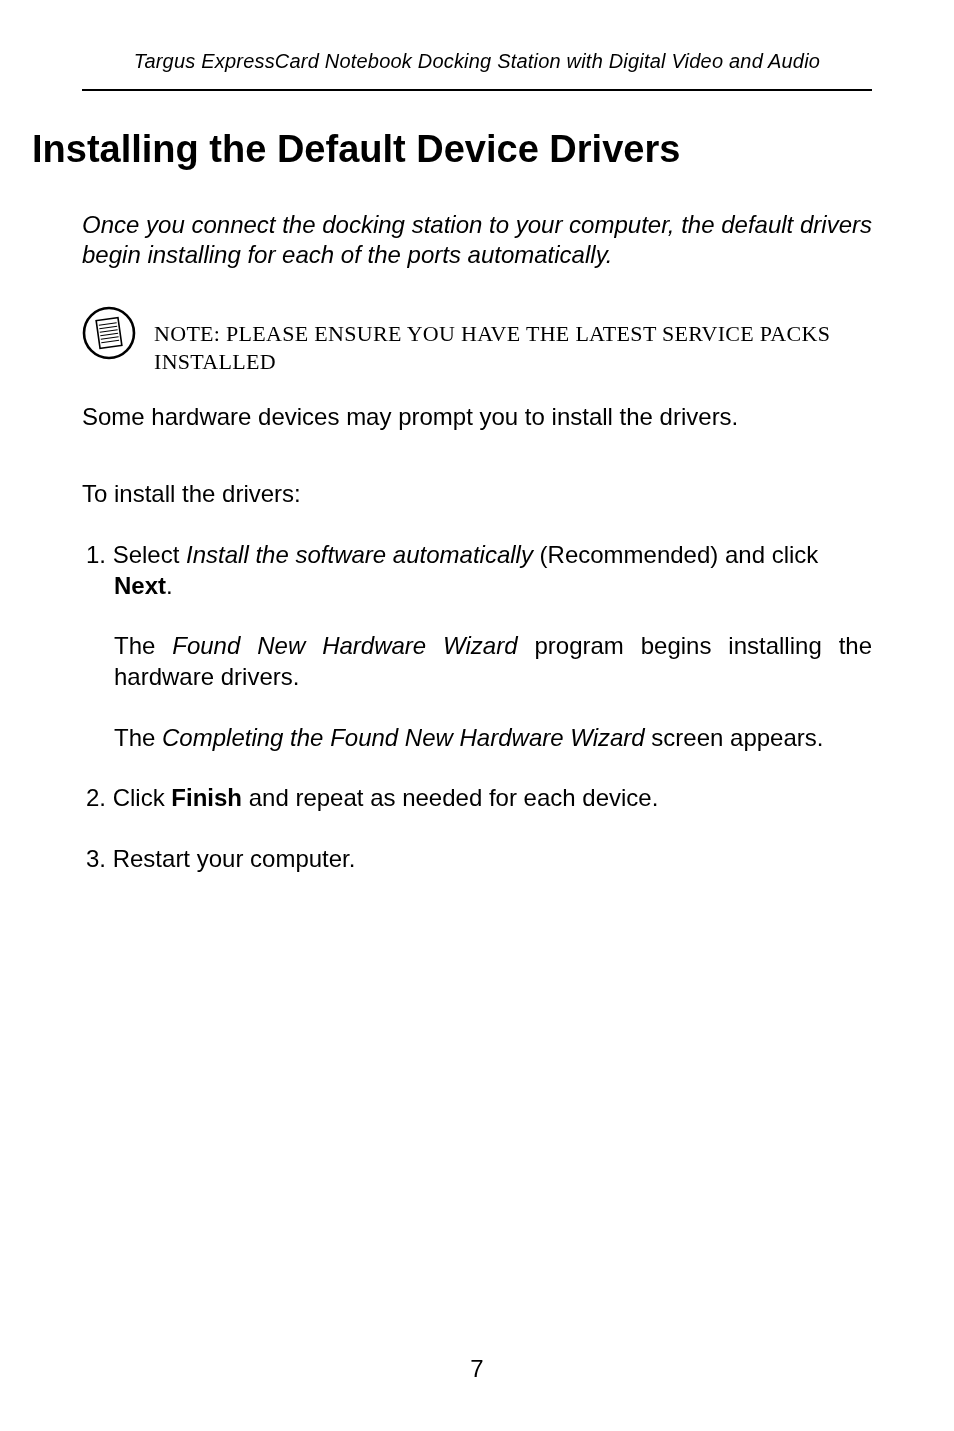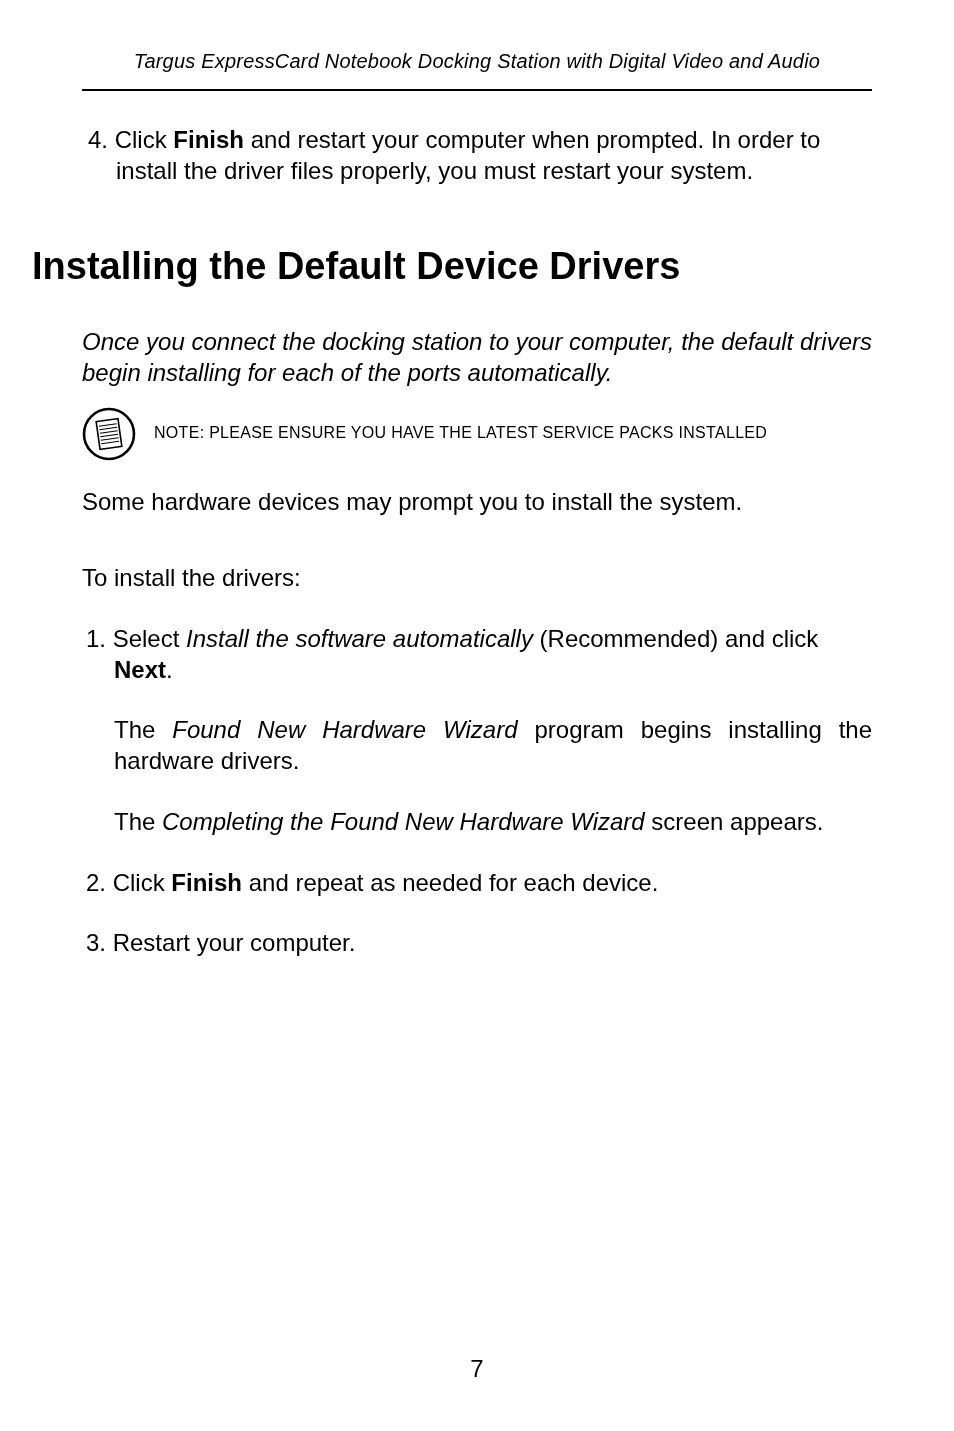--- a/index.html
+++ b/index.html
@@ -60,24 +60,25 @@
     gap: 18px;
     margin-top: 10px;
     margin-bottom: 26px;
   }
   .note-icon {
     width: 54px;
     height: 54px;
     flex: 0 0 54px;
   }
   .note-text {
-    font-family: Liberation Sans, sans-serif;
+    font-family: Liberation Serif, serif;
     font-stretch: condensed;
-    font-size: 16px;
+    font-size: 22px;
     letter-spacing: 0.3px;
+    margin-top: 31px;
   }
   .gap-lg { margin-bottom: 46px; }
   .gap-md { margin-bottom: 30px; }
   .step {
     padding-left: 32px;
     text-indent: -28px;
   }
   .step-inner {
     padding-left: 32px;
   }
@@ -96,23 +97,20 @@
 </head>
 <body>
 
 <div class="page">
 
   <div class="header">Targus ExpressCard Notebook Docking Station with Digital Video and Audio</div>
   <hr class="hr">
 
   <div class="body">
 
-    <p class="p-step4 indent-hang">
-      <span>4. Click </span><b>Finish</b><span> and restart your computer when prompted. In order to install the driver files properly, you must restart your system.</span>
-    </p>
 
     <h1 class="section">Installing the Default Device Drivers</h1>
 
     <p class="para">Once you connect the docking station to your computer, the default drivers begin installing for each of the ports automatically.</p>
 
     <div class="note-row">
       <span class="note-icon">
         <svg viewBox="0 0 54 54" width="54" height="54">
           <ellipse cx="27" cy="27" rx="25" ry="25" fill="none" stroke="#000" stroke-width="2.6"></ellipse>
           <g transform="rotate(-8 27 27)">
@@ -122,21 +120,21 @@
             <line x1="18" y1="25" x2="36" y2="25" stroke="#000" stroke-width="1"></line>
             <line x1="18" y1="28.5" x2="36" y2="28.5" stroke="#000" stroke-width="1"></line>
             <line x1="18" y1="32" x2="36" y2="32" stroke="#000" stroke-width="1"></line>
             <line x1="18" y1="35.5" x2="36" y2="35.5" stroke="#000" stroke-width="1"></line>
           </g>
         </svg>
       </span>
       <span class="note-text">NOTE: PLEASE ENSURE YOU HAVE THE LATEST SERVICE PACKS INSTALLED</span>
     </div>
 
-    <p class="gap-lg">Some hardware devices may prompt you to install the system.</p>
+    <p class="gap-lg">Some hardware devices may prompt you to install the drivers.</p>
 
     <p class="gap-md">To install the drivers:</p>
 
     <p class="step gap-md">
       <span>1. Select </span><i>Install the software automatically</i><span> (Recommended) and click </span><b>Next</b><span>.</span>
     </p>
 
     <p class="step-inner jtext gap-md">
       <span>The </span><i>Found New Hardware Wizard</i><span> program begins installing the hardware drivers.</span>
     </p>

